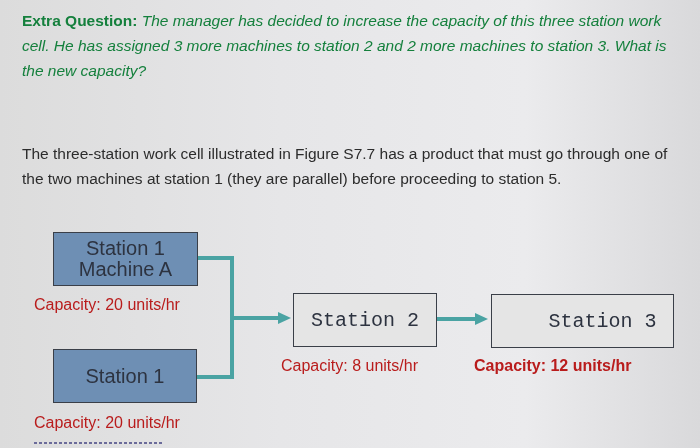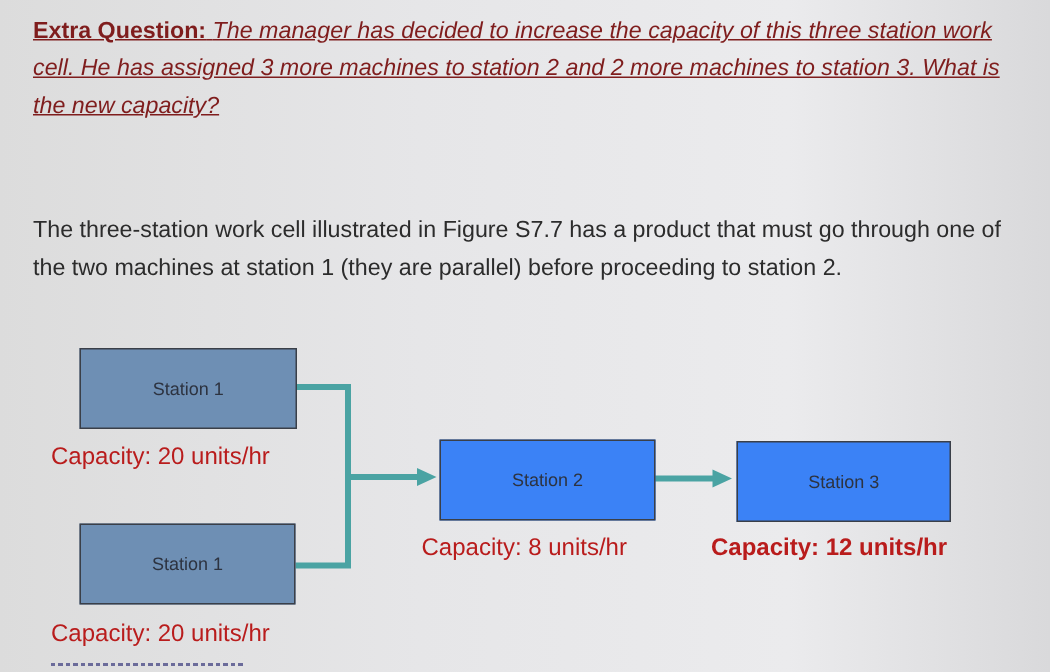--- a/index.html
+++ b/index.html
@@ -5,78 +5,79 @@
   html, body { margin: 0; padding: 0; }
   body {
     width: 700px; height: 448px; overflow: hidden;
     background: linear-gradient(90deg, #dcdcdc 0%, #e6e6e8 40%, #ebebed 75%, #d9d9db 100%);
     position: relative;
     font-family: "Liberation Sans", sans-serif;
     color: #2a2a2a;
   }
   .question {
     position: absolute; left: 22px; top: 8px; width: 670px;
-    font-size: 15.5px; line-height: 25px; font-style: italic; color: #7f1d1d; text-decoration: underline;
+    font-size: 15.5px; line-height: 25px; font-style: italic; color: #15803d;
   }
   .question .label { font-style: normal; font-weight: bold; }
   .intro {
     position: absolute; left: 22px; top: 141px; width: 670px;
     font-size: 15.5px; line-height: 25px; color: #2c2c2c;
   }
   .box {
     position: absolute; border: 1.5px solid #3a3f48;
     display: flex; align-items: center; justify-content: center; text-align: center;
-    font-size: 12px; line-height: 21px; color: #2d3340;
+    font-size: 20px; line-height: 21px; color: #2d3340;
   }
   .box.blue { background: #6e8fb4; }
-  .box.green { background: #3b82f6; }
+  .box.green { background: #e5e5e5; font-family: Liberation Mono, monospace; }
   .cap { position: absolute; font-size: 16px; color: #b91c1c; white-space: nowrap; }
   svg.flow { position: absolute; left: 0; top: 0; }
   .dots {
     position: absolute; left: 34px; top: 442px; width: 128px; height: 2px;
     background: repeating-linear-gradient(90deg, #6b6b9a 0 3px, transparent 3px 5px);
   }
 </style>
 </head>
 <body>
 
 <div class="question">
   <span class="label">Extra Question:</span>
   <span>The manager has decided to increase the capacity of this three station work cell. He has assigned 3 more machines to station 2 and 2 more machines to station 3. What is the new capacity?</span>
 </div>
 
-<div class="intro">The three-station work cell illustrated in Figure S7.7 has a product that must go through one of the two machines at station 1 (they are parallel) before proceeding to station 2.</div>
+<div class="intro">The three-station work cell illustrated in Figure S7.7 has a product that must go through one of the two machines at station 1 (they are parallel) before proceeding to station 5.</div>
 
 <svg class="flow" width="700" height="448">
   <g stroke="#4aa3a3" stroke-width="4" fill="none">
     <polyline points="197,258 232,258 232,377 197,377"></polyline>
     <line x1="232" y1="318" x2="280" y2="318"></line>
     <line x1="436" y1="319" x2="477" y2="319"></line>
   </g>
   <polygon points="278,312 291,318 278,324" fill="#4aa3a3"></polygon>
   <polygon points="475,313 488,319 475,325" fill="#4aa3a3"></polygon>
 </svg>
 
 <div class="box blue" style="left:53px; top:232px; width:143px; height:52px;">
   <div>
     <div>Station 1</div>
+    <div>Machine A</div>
   </div>
 </div>
 <div class="cap" style="left:34px; top:296px;">Capacity: 20 units/hr</div>
 
 <div class="box blue" style="left:53px; top:349px; width:142px; height:52px;">
   <div>
     <div>Station 1</div>
   </div>
 </div>
 <div class="cap" style="left:34px; top:414px;">Capacity: 20 units/hr</div>
 
 <div class="box green" style="left:293px; top:293px; width:142px; height:52px;">
   <span>Station 2</span>
 </div>
 <div class="cap" style="left:281px; top:357px;">Capacity: 8 units/hr</div>
 
-<div class="box green" style="left:491px; top:294px; width:141px; height:52px;">
+<div class="box green" style="left:491px; top:294px; width:141px; height:52px;padding-left:40px;">
   <span>Station 3</span>
 </div>
 <div class="cap" style="left:474px; top:357px;font-weight:bold;">Capacity: 12 units/hr</div>
 
 <div class="dots"></div>
 
 </body></html>

